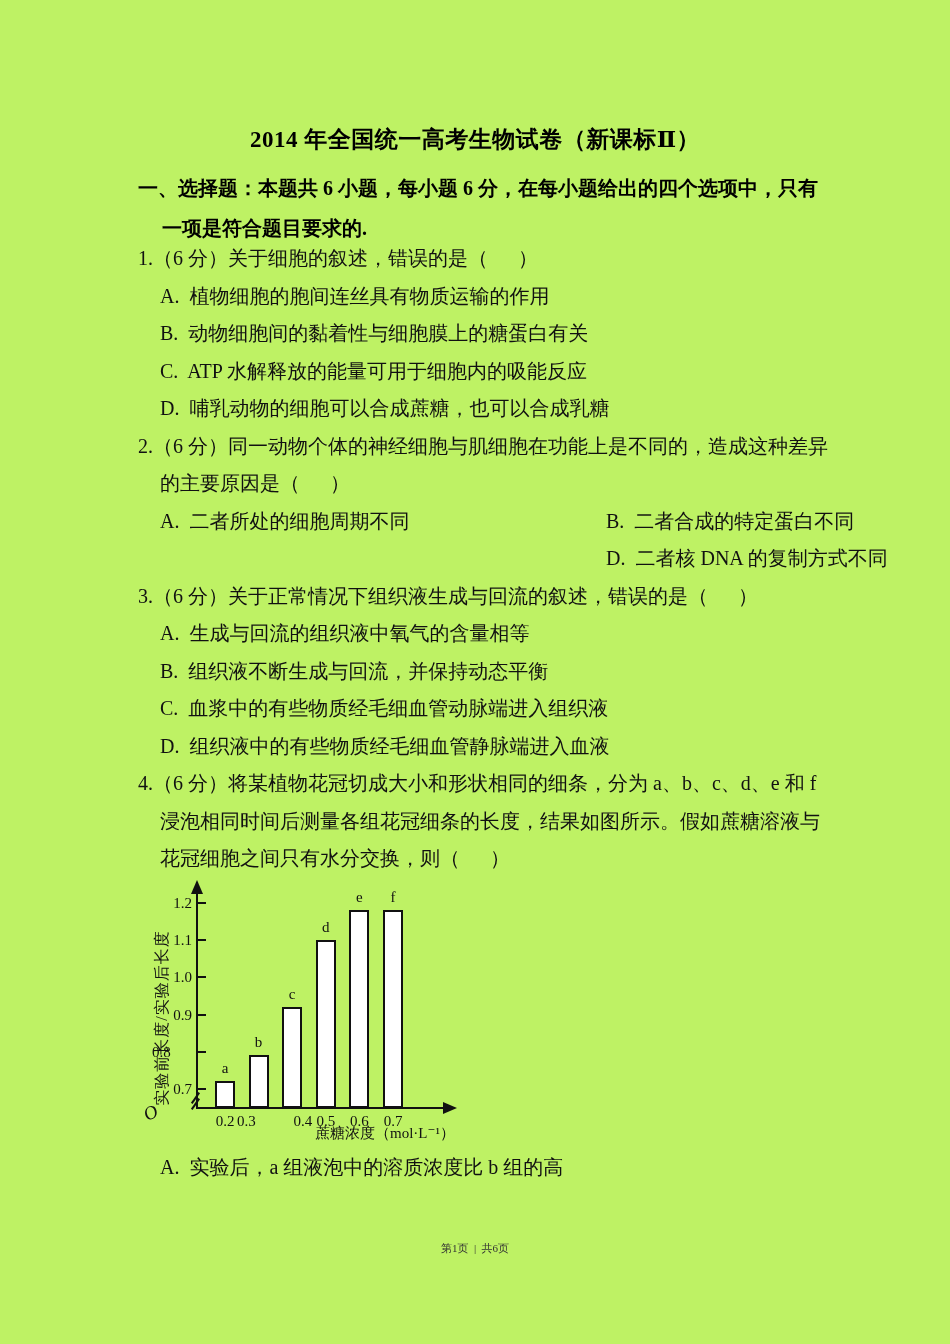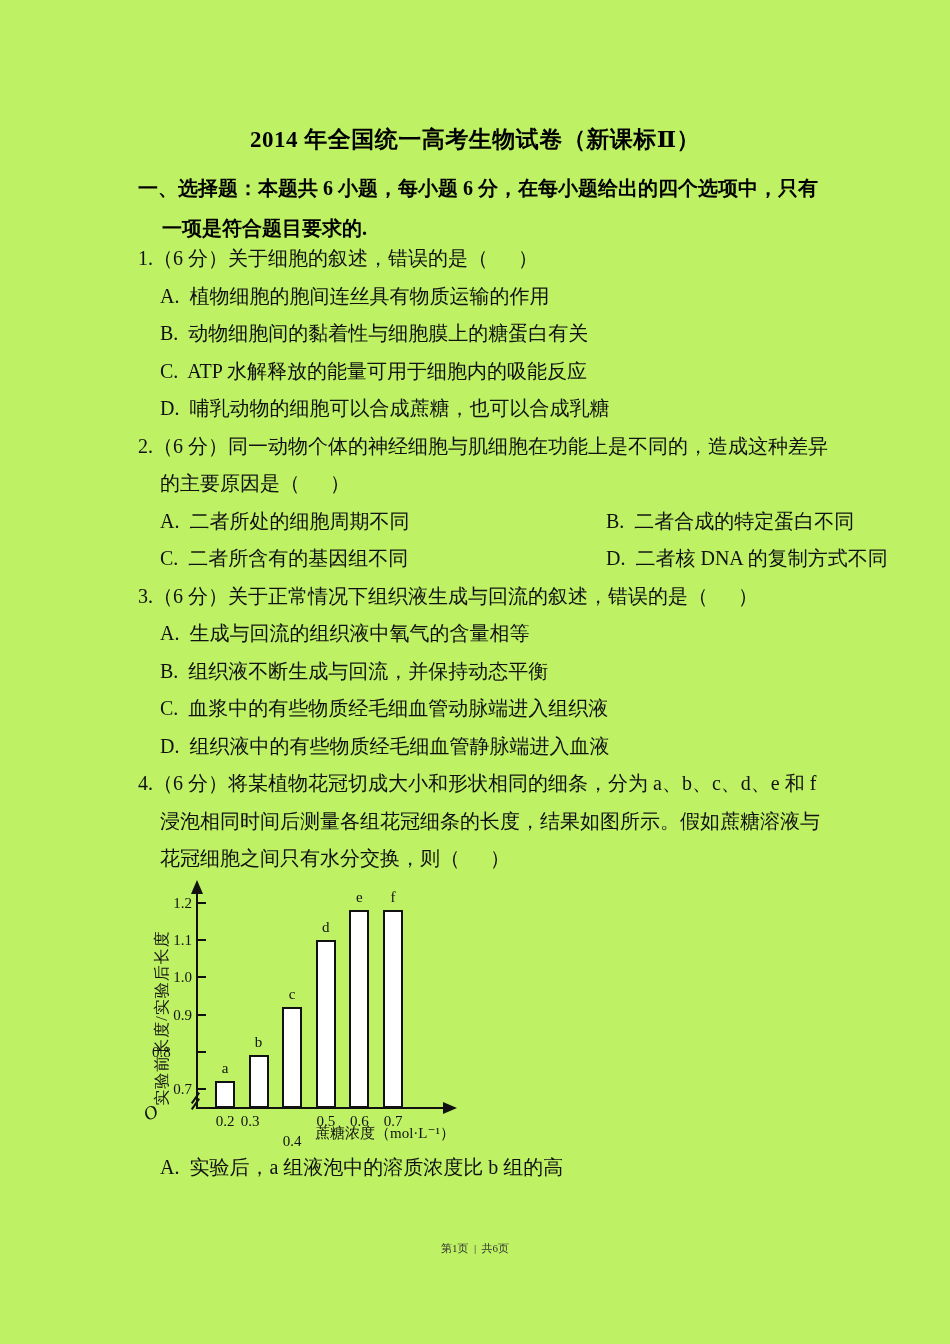--- a/index.html
+++ b/index.html
@@ -56,21 +56,21 @@
 
     <div class="line">1.（6 分）关于细胞的叙述，错误的是（      ）</div>
     <div class="line opt">A.  植物细胞的胞间连丝具有物质运输的作用</div>
     <div class="line opt">B.  动物细胞间的黏着性与细胞膜上的糖蛋白有关</div>
     <div class="line opt">C.  ATP 水解释放的能量可用于细胞内的吸能反应</div>
     <div class="line opt">D.  哺乳动物的细胞可以合成蔗糖，也可以合成乳糖</div>
 
     <div class="line">2.（6 分）同一动物个体的神经细胞与肌细胞在功能上是不同的，造成这种差异</div>
     <div class="line opt">的主要原因是（      ）</div>
     <div class="line opt"><span>A.  二者所处的细胞周期不同</span><span class="col2">B.  二者合成的特定蛋白不同</span></div>
-    <div class="line opt"><span>C.  二者所含有的基因组不同</span><span class="col2">D.  二者核 DNA 的复制方式不同</span></div>
+    <div class="line opt"><span class="col2">D.  二者核 DNA 的复制方式不同</span></div>
 
     <div class="line">3.（6 分）关于正常情况下组织液生成与回流的叙述，错误的是（      ）</div>
     <div class="line opt">A.  生成与回流的组织液中氧气的含量相等</div>
     <div class="line opt">B.  组织液不断生成与回流，并保持动态平衡</div>
     <div class="line opt">C.  血浆中的有些物质经毛细血管动脉端进入组织液</div>
     <div class="line opt">D.  组织液中的有些物质经毛细血管静脉端进入血液</div>
 
     <div class="line">4.（6 分）将某植物花冠切成大小和形状相同的细条，分为 a、b、c、d、e 和 f</div>
     <div class="line opt">浸泡相同时间后测量各组花冠细条的长度，结果如图所示。假如蔗糖溶液与</div>
     <div class="line opt">花冠细胞之间只有水分交换，则（      ）</div>
@@ -95,25 +95,25 @@
         <div class="cel" style="left: 12px; top: 90.8px; width: 40px; text-align: right;">1.0</div>
         <div class="cel" style="left: 58px; top: 61.6px; width: 8px; height: 2px; background: rgb(17, 17, 17);"></div>
         <div class="cel" style="left: 12px; top: 53.6px; width: 40px; text-align: right;">1.1</div>
         <div class="cel" style="left: 58px; top: 24.4px; width: 8px; height: 2px; background: rgb(17, 17, 17);"></div>
         <div class="cel" style="left: 12px; top: 16.4px; width: 40px; text-align: right;">1.2</div>
         <div class="cel" style="left: 84px; top: 221px; width: 2px; height: 8px; background: rgb(17, 17, 17);"></div>
         <div class="cel" style="left: 65px; top: 234px; width: 40px; text-align: center;">0.2</div>
         <div class="cel" style="left: 75px; top: 203.96px; width: 20px; height: 27.04px; background: rgb(255, 255, 255); border: 2px solid rgb(17, 17, 17); box-sizing: border-box;"></div>
         <div class="cel" style="left: 70px; top: 181.96px; width: 30px; text-align: center;">a</div>
         <div class="cel" style="left: 117.6px; top: 221px; width: 2px; height: 8px; background: rgb(17, 17, 17);"></div>
-        <div class="cel" style="left: 90px; top: 234px; width: 40px; text-align: center;">0.3</div>
+        <div class="cel" style="left: 97px; top: 234px; width: 40px; text-align: left;">0.3</div>
         <div class="cel" style="left: 108.6px; top: 177.92px; width: 20px; height: 53.08px; background: rgb(255, 255, 255); border: 2px solid rgb(17, 17, 17); box-sizing: border-box;"></div>
         <div class="cel" style="left: 103.6px; top: 155.92px; width: 30px; text-align: center;">b</div>
         <div class="cel" style="left: 151.2px; top: 221px; width: 2px; height: 8px; background: rgb(17, 17, 17);"></div>
-        <div class="cel" style="left: 132.2px; top: 234px; width: 40px; text-align: center; margin-top: 20px;">0.4</div>
+        <div class="cel" style="left: 132.2px; top: 234px; width: 40px; text-align: right;">0.4</div>
         <div class="cel" style="left: 142.2px; top: 129.56px; width: 20px; height: 101.44px; background: rgb(255, 255, 255); border: 2px solid rgb(17, 17, 17); box-sizing: border-box;"></div>
         <div class="cel" style="left: 137.2px; top: 107.56px; width: 30px; text-align: center;">c</div>
         <div class="cel" style="left: 184.8px; top: 221px; width: 2px; height: 8px; background: rgb(17, 17, 17);"></div>
         <div class="cel" style="left: 165.8px; top: 234px; width: 40px; text-align: center;">0.5</div>
         <div class="cel" style="left: 175.8px; top: 62.6px; width: 20px; height: 168.4px; background: rgb(255, 255, 255); border: 2px solid rgb(17, 17, 17); box-sizing: border-box;"></div>
         <div class="cel" style="left: 170.8px; top: 40.6px; width: 30px; text-align: center;">d</div>
         <div class="cel" style="left: 218.4px; top: 221px; width: 2px; height: 8px; background: rgb(17, 17, 17);"></div>
         <div class="cel" style="left: 199.4px; top: 234px; width: 40px; text-align: center;">0.6</div>
         <div class="cel" style="left: 209.4px; top: 32.84px; width: 20px; height: 198.16px; background: rgb(255, 255, 255); border: 2px solid rgb(17, 17, 17); box-sizing: border-box;"></div>
         <div class="cel" style="left: 204.4px; top: 10.84px; width: 30px; text-align: center;">e</div>

